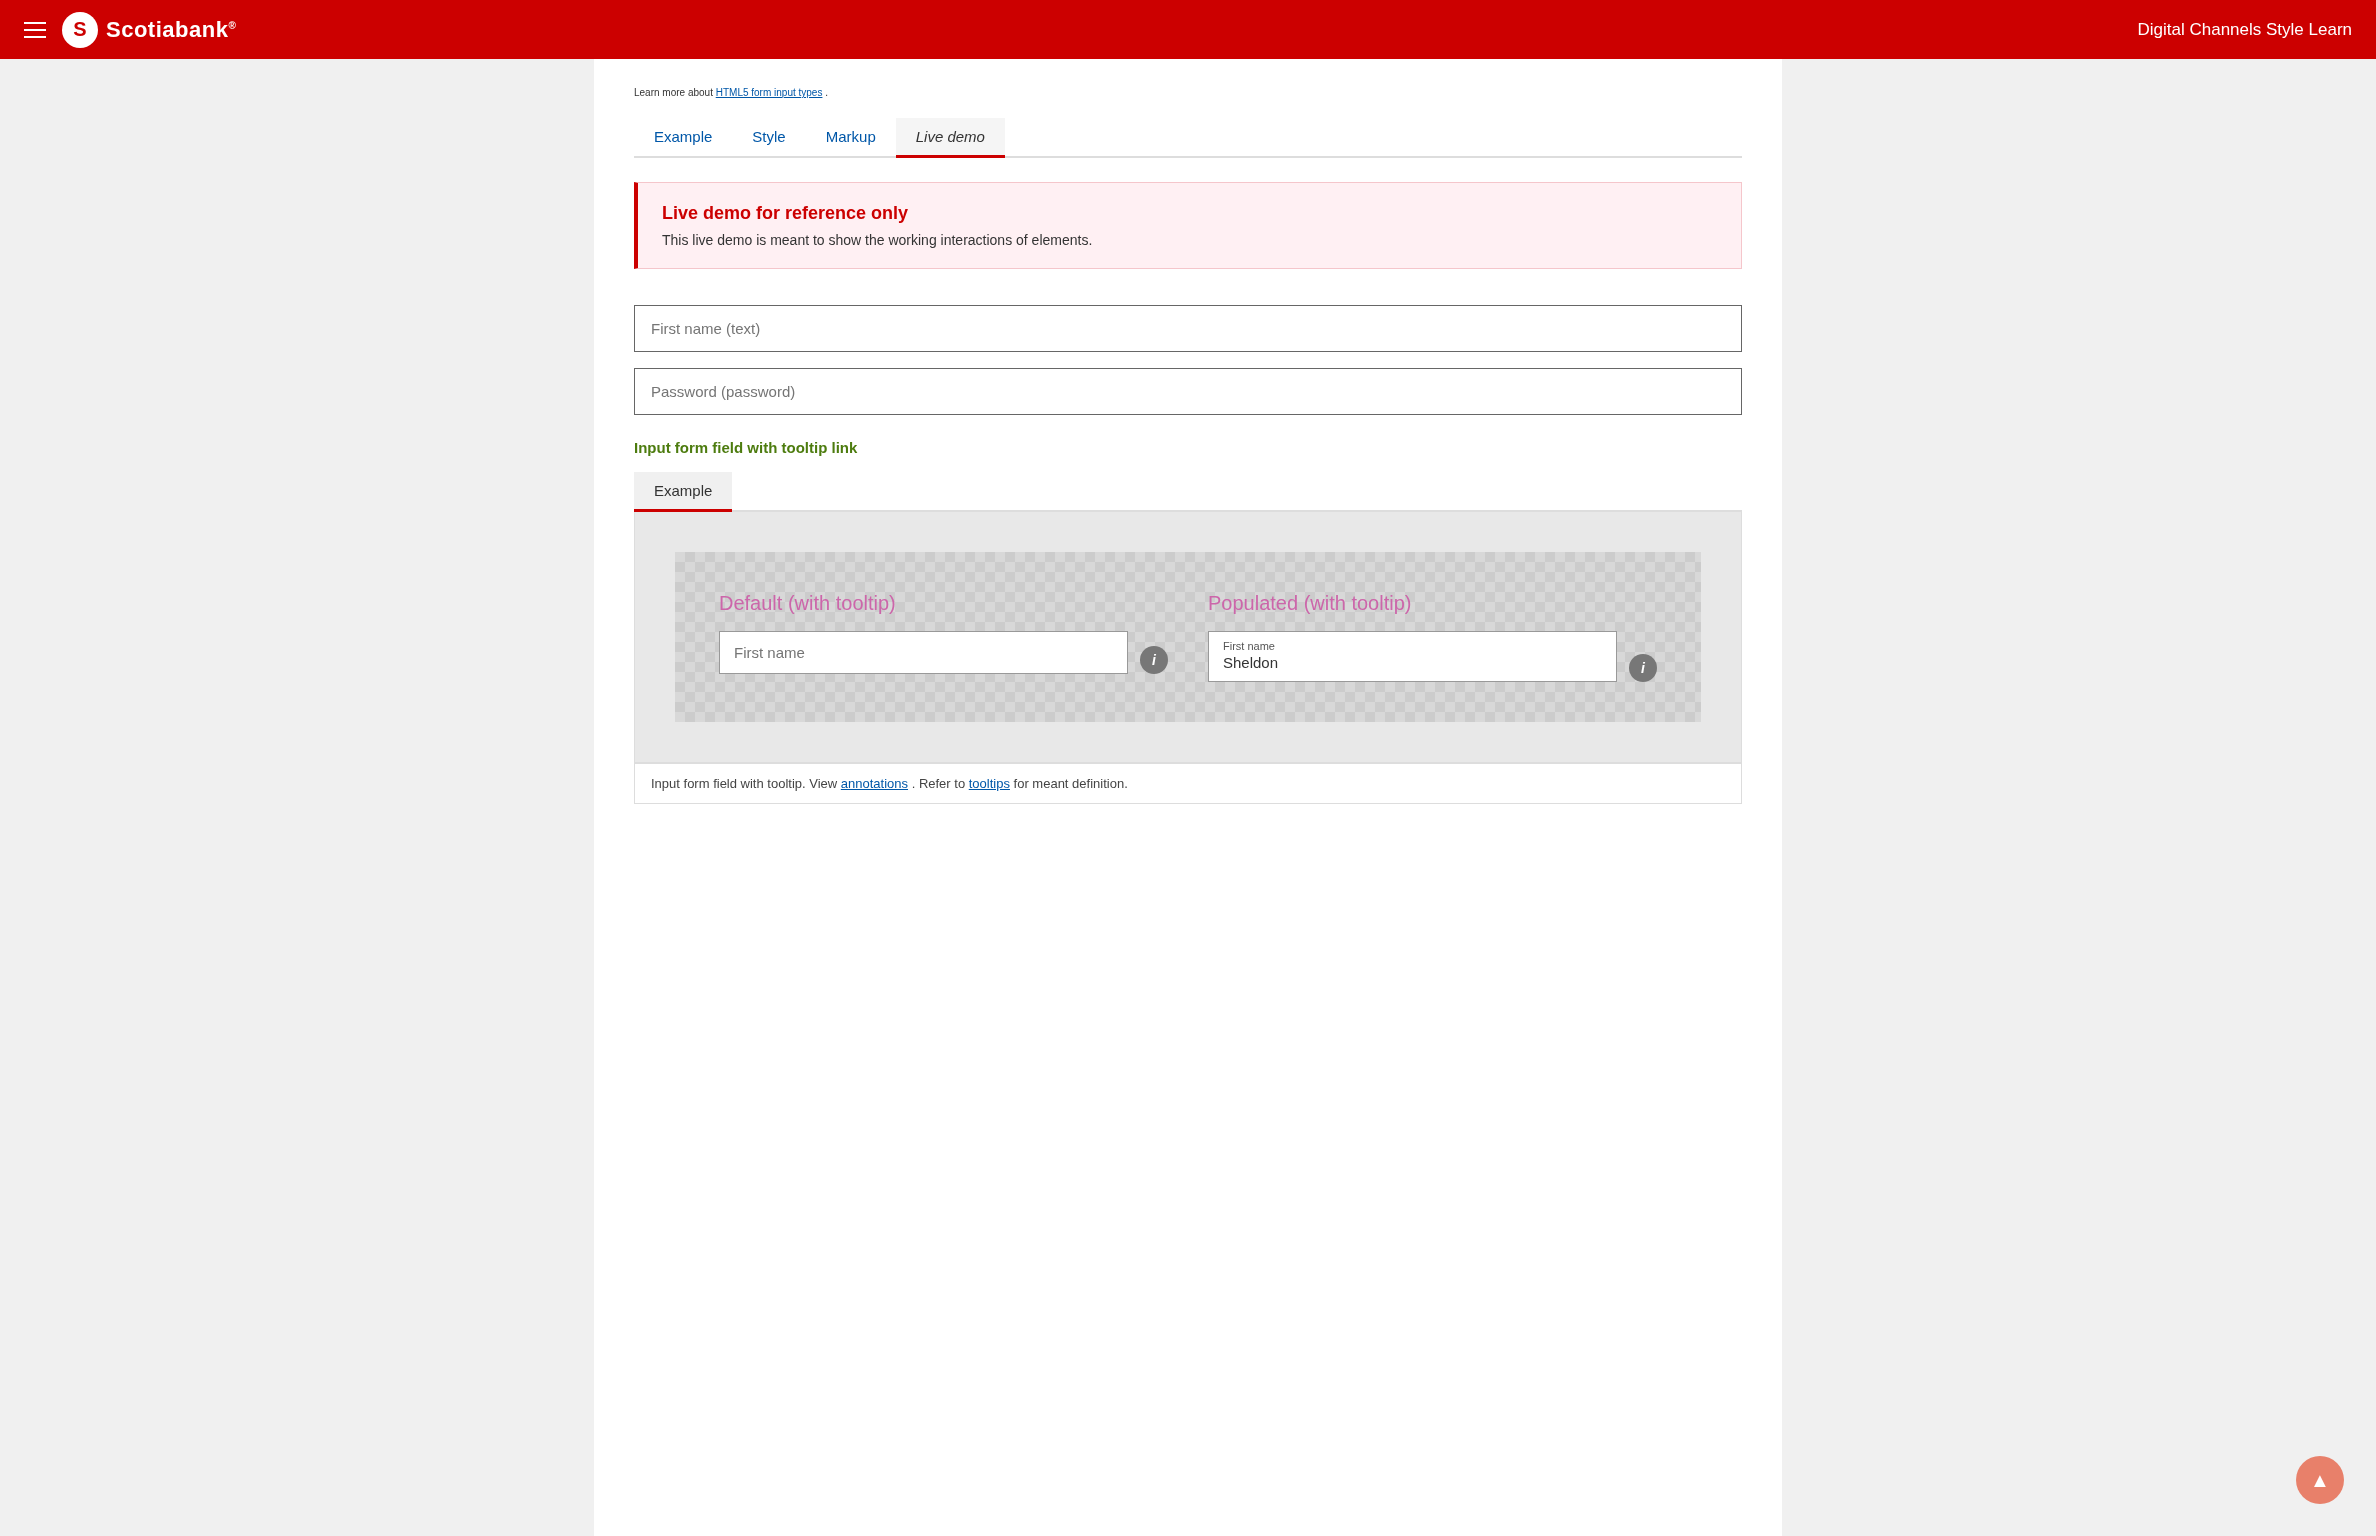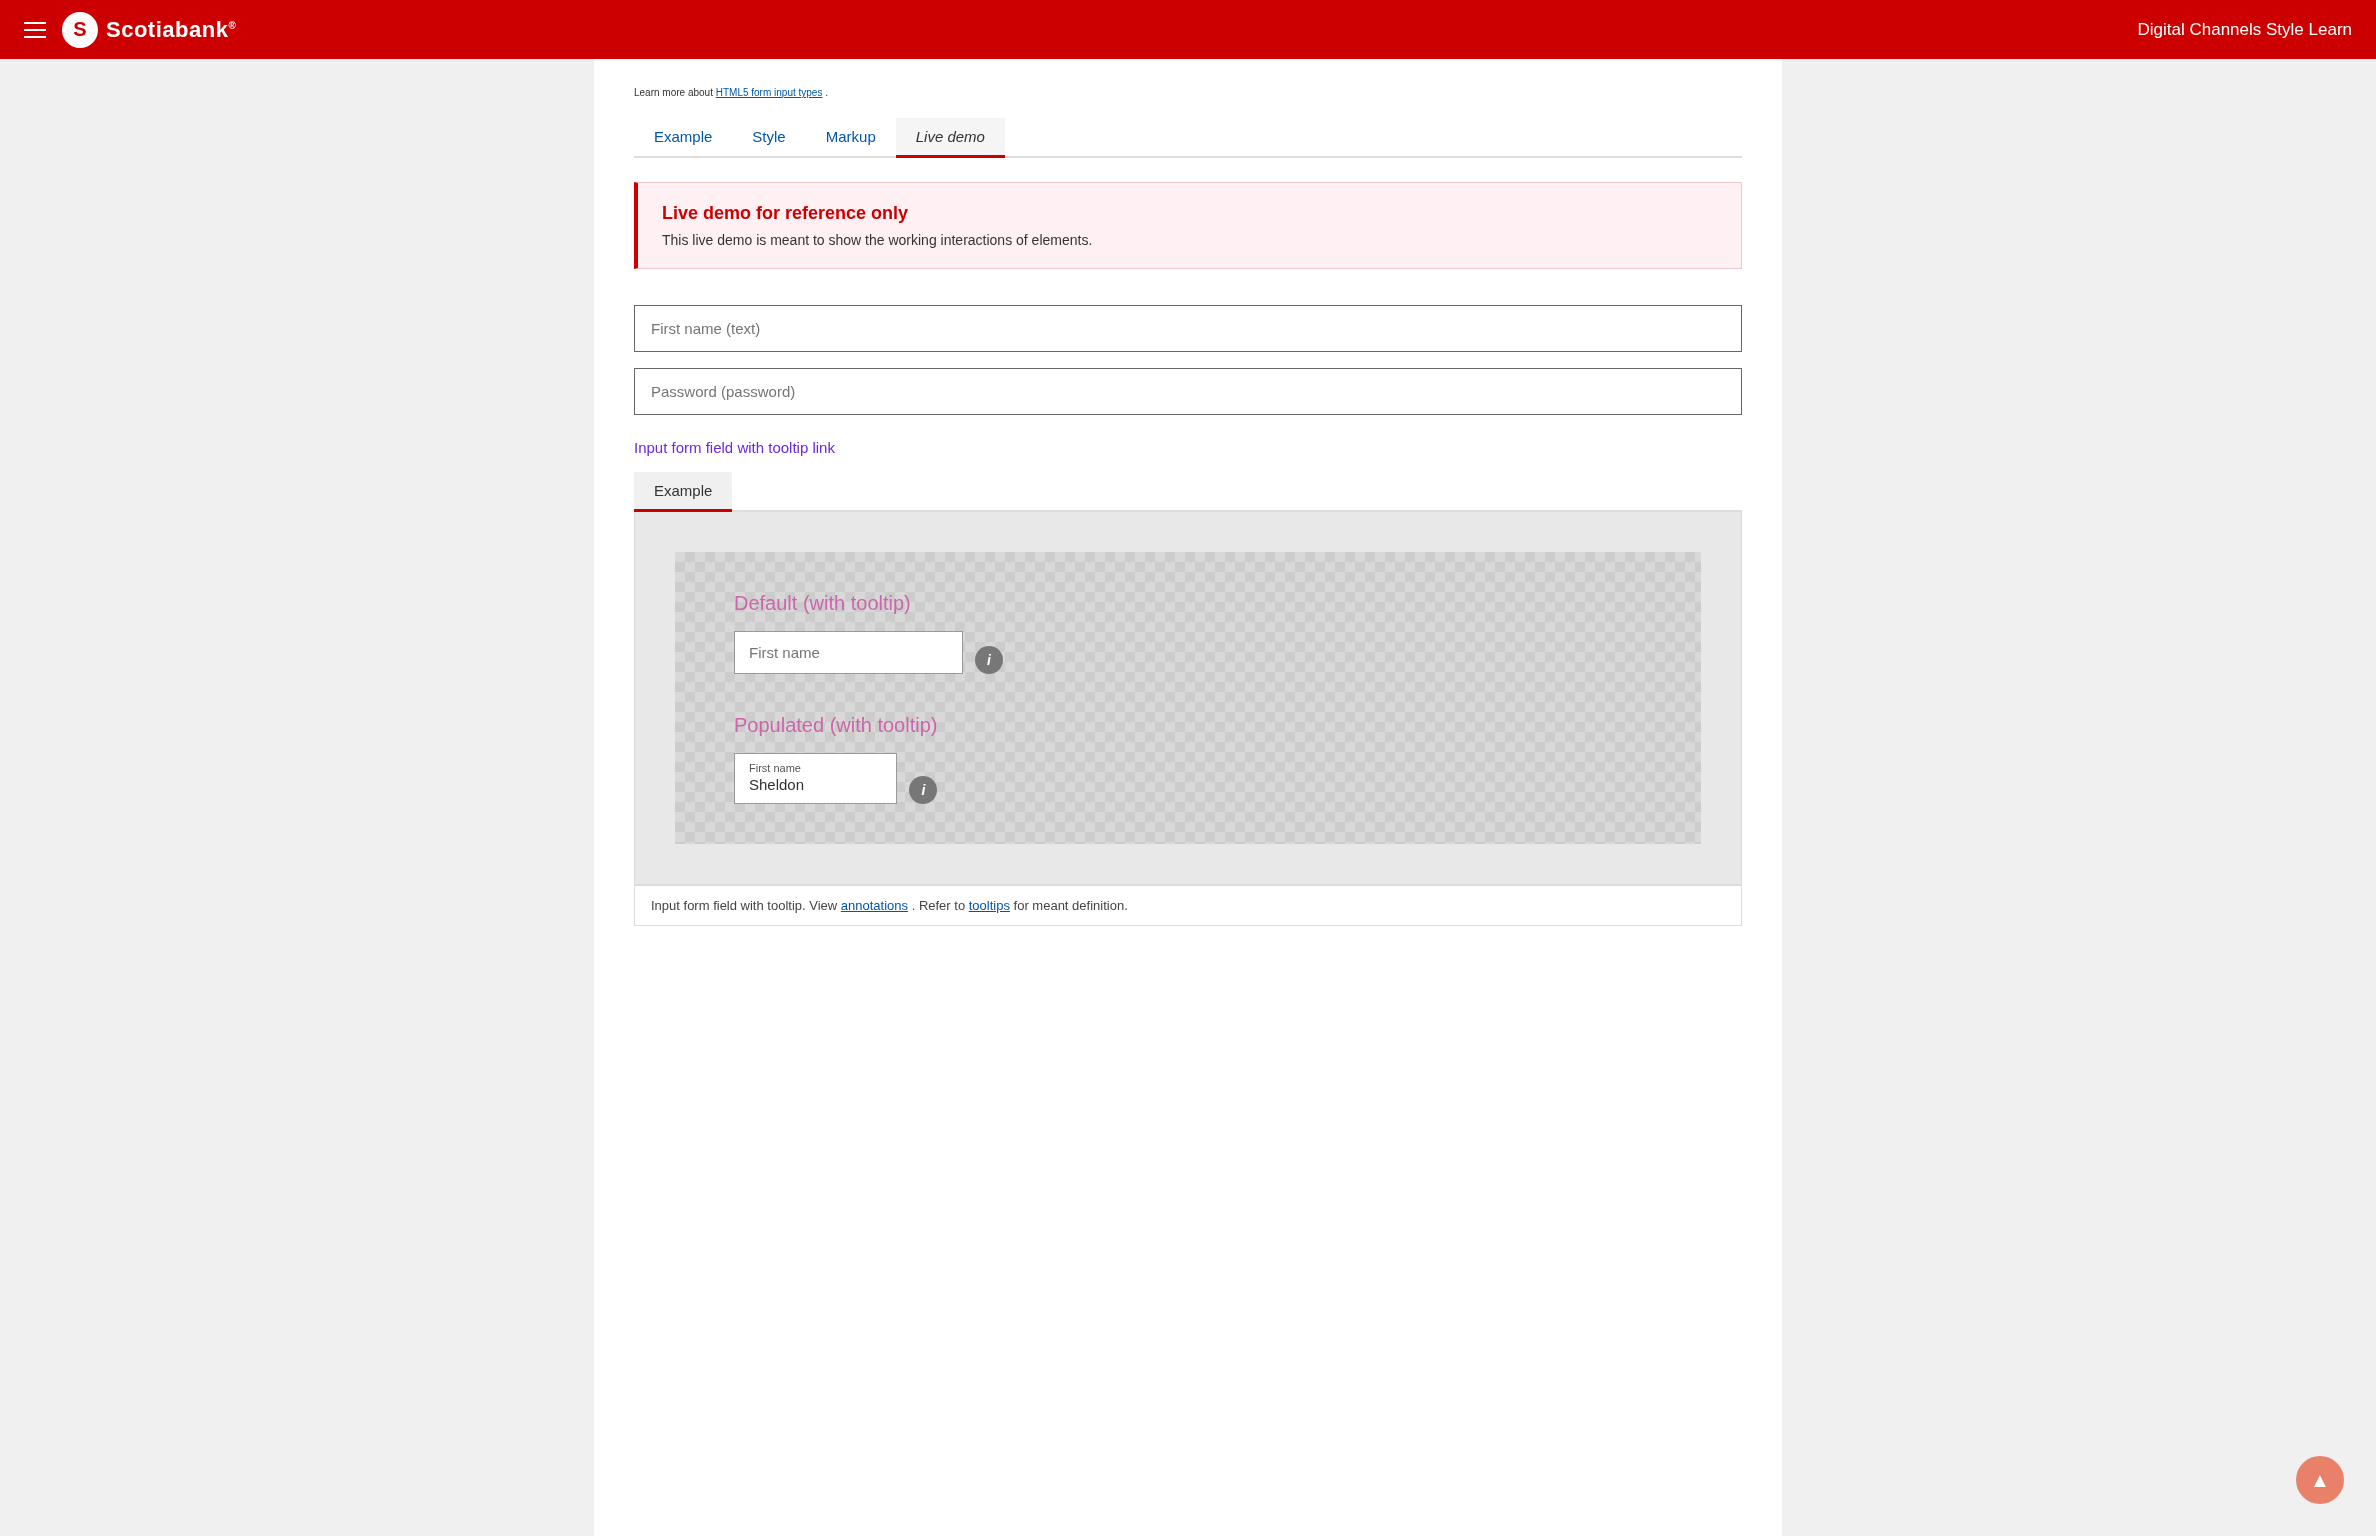--- a/index.html
+++ b/index.html
@@ -152,23 +152,24 @@
       border: 1px solid #666;
       margin-bottom: 16px;
       outline: none;
       color: #555;
       background: white;
     }
 
     
     .section-label {
       font-size: 15px;
-      color: #6d28d9;
+      color: #4d7c0f;
       margin-bottom: 16px;
       margin-top: 8px;
+      font-weight: bold;
     }
 
     
     .tabs-bar2 {
       display: flex;
       border-bottom: 2px solid #ddd;
       margin-bottom: 0;
     }
     .tab2 {
       padding: 10px 20px;
@@ -202,23 +203,22 @@
         linear-gradient(45deg, #ccc 25%, transparent 25%),
         linear-gradient(-45deg, #ccc 25%, transparent 25%),
         linear-gradient(45deg, transparent 75%, #ccc 75%),
         linear-gradient(-45deg, transparent 75%, #ccc 75%);
       background-size: 20px 20px;
       background-position: 0 0, 0 10px, 10px -10px, -10px 0px;
       background-color: #d8d8d8;
       display: flex;
       justify-content: space-around;
       align-items: flex-start;
-      padding: 40px 59px;
+      padding: 40px 44px;
       gap: 40px;
-      flex-direction: column;
     }
 
     .form-demo-col {
       display: flex;
       flex-direction: column;
       align-items: flex-start;
       gap: 16px;
       flex: 1;
     }
 

